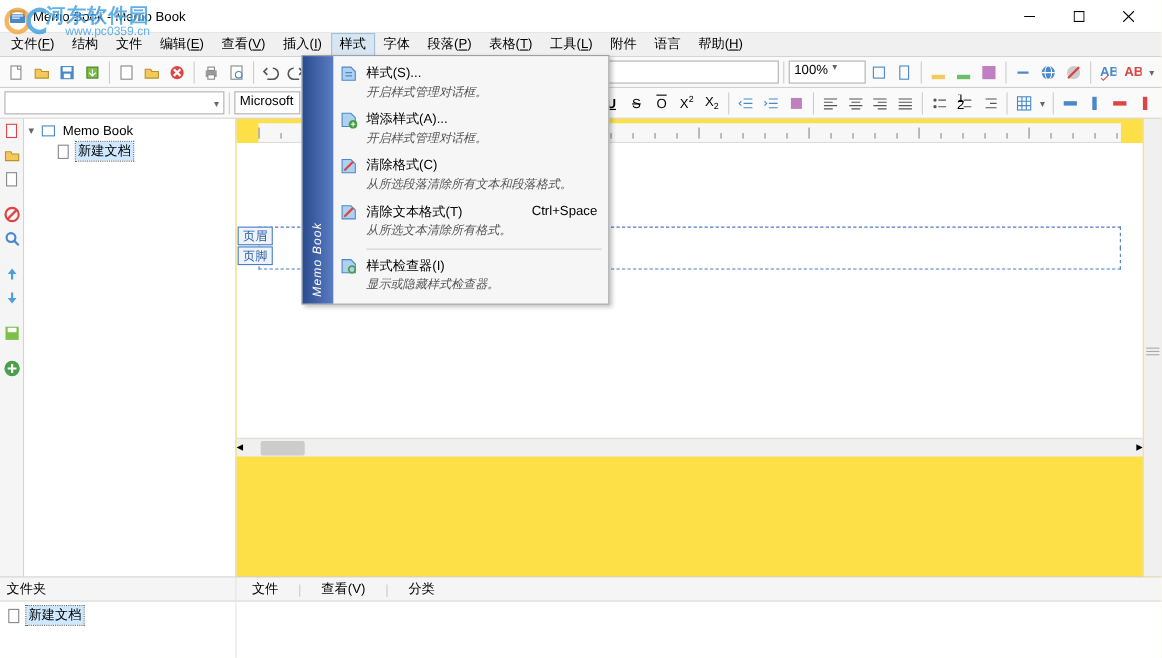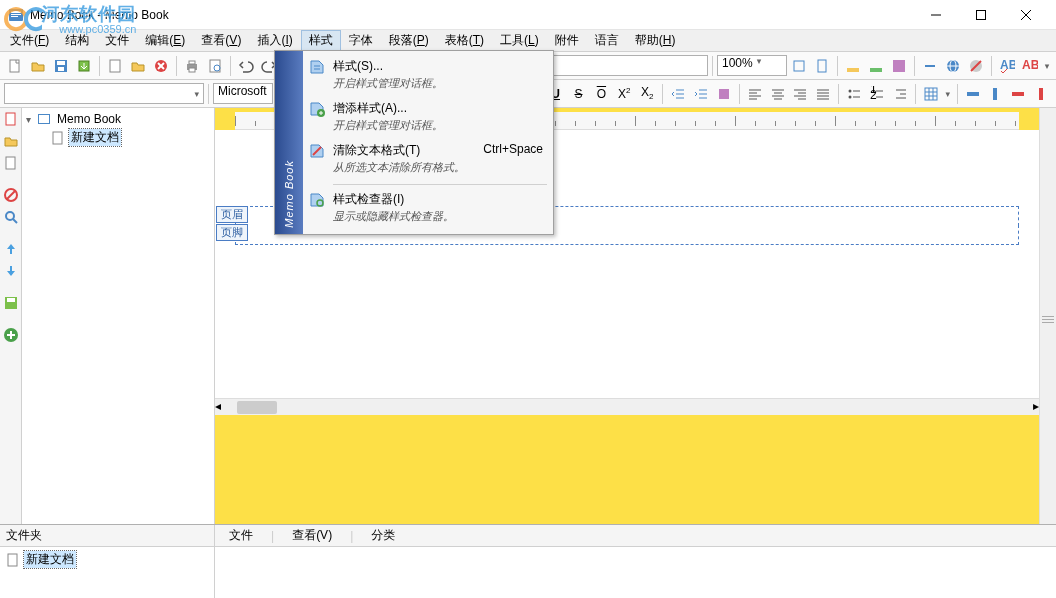--- a/index.html
+++ b/index.html
@@ -617,20 +617,30 @@
       <div class="t">增添样式(A)...</div>
       <div class="d">开启样式管理对话框。</div>
     </div>
     <div class="dditem">
       <span class="ico">
           <svg viewBox="0 0 16 16">
             <path d="M2 2h8l4 4v8H2z" fill="#b0d0f0" stroke="#4a88c7"></path>
             <line x1="4" y1="12" x2="12" y2="4" stroke="#d44" stroke-width="2"></line>
           </svg>
         </span>
+      <div class="t">清除格式(C)</div>
+      <div class="d">从所选段落清除所有文本和段落格式。</div>
+    </div>
+    <div class="dditem">
+      <span class="ico">
+          <svg viewBox="0 0 16 16">
+            <path d="M2 2h8l4 4v8H2z" fill="#b0d0f0" stroke="#4a88c7"></path>
+            <line x1="4" y1="12" x2="12" y2="4" stroke="#d44" stroke-width="2"></line>
+          </svg>
+        </span>
       <div class="t">清除文本格式(T)</div>
       <span class="sc">Ctrl+Space</span>
       <div class="d">从所选文本清除所有格式。</div>
     </div>
     <div class="ddsep"></div>
     <div class="dditem">
       <span class="ico">
           <svg viewBox="0 0 16 16">
             <path d="M2 2h8l4 4v8H2z" fill="#b0d0f0" stroke="#4a88c7"></path>
             <circle cx="11" cy="11" r="3" fill="none" stroke="#4aa04a" stroke-width="1.5"></circle>

